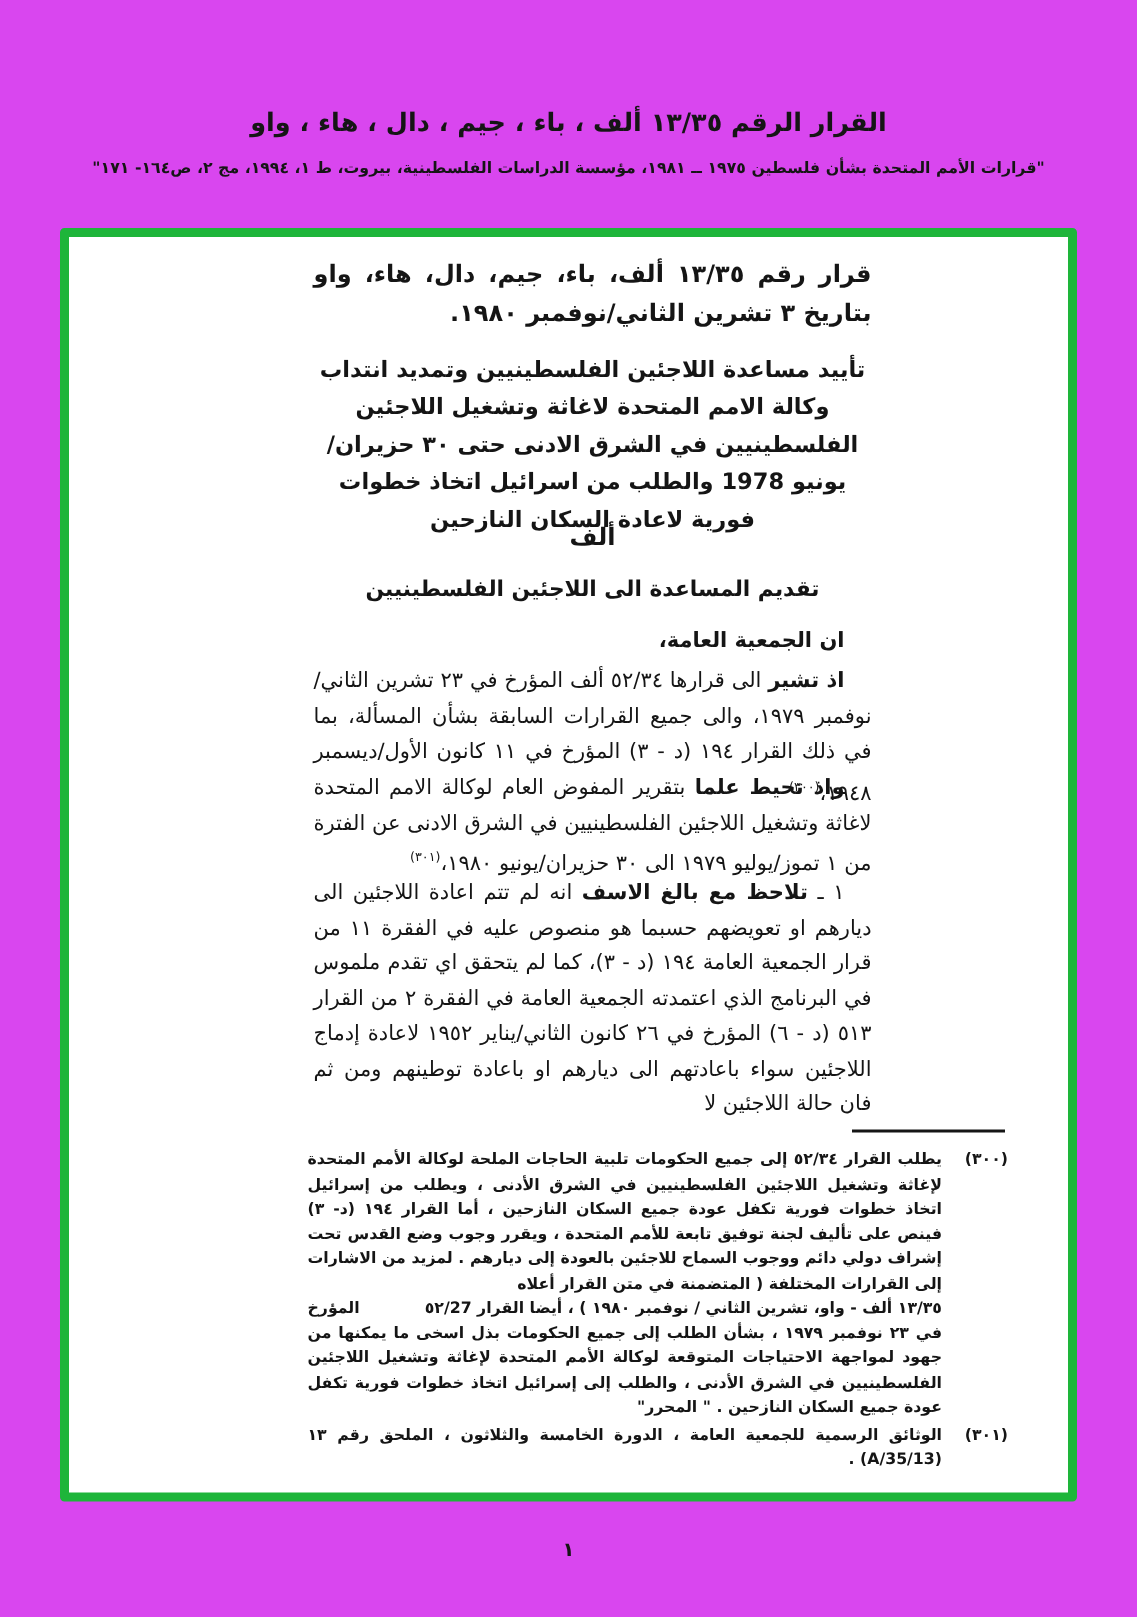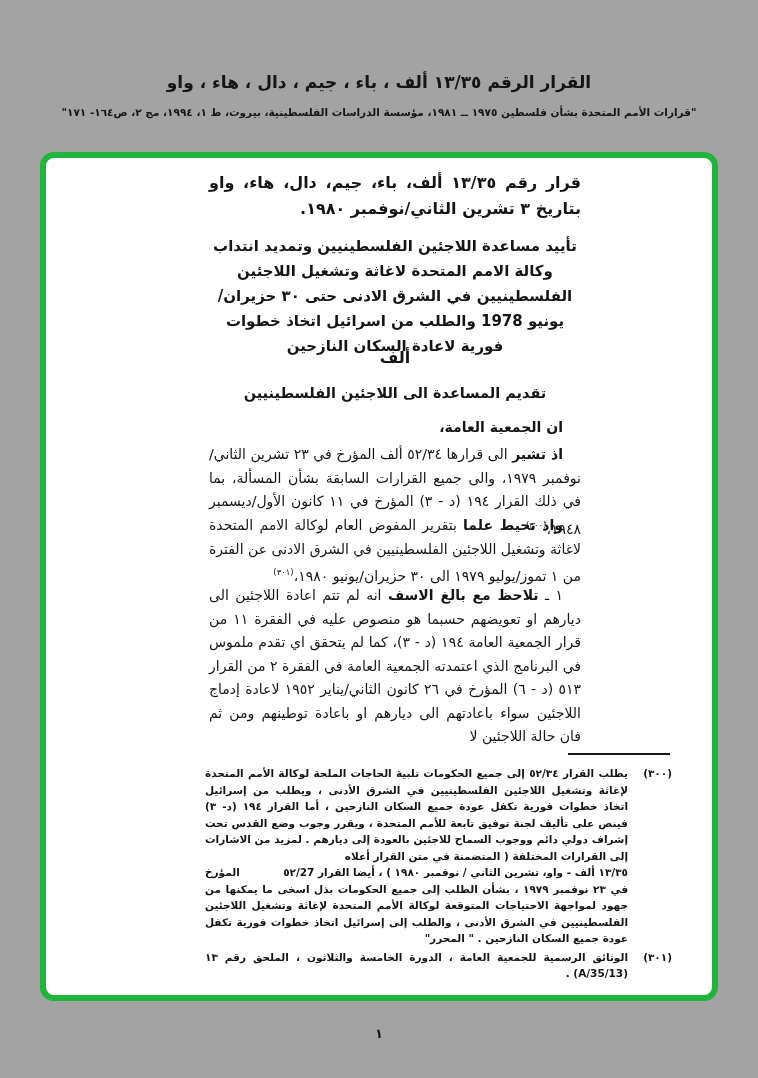--- a/index.html
+++ b/index.html
@@ -1,32 +1,32 @@
 <!DOCTYPE html>
 <html lang="ar" dir="rtl"><head>
 <meta charset="utf-8">
 <style>
   html,body{margin:0;padding:0;background:#ffffff;}
   .page{
-    position:relative;width:758px;height:1078px;background:#a3a3a3;
+    position:relative;width:758px;height:1078px;background:#d946ef;
     font-family:"DejaVu Sans",sans-serif;color:#151515;direction:rtl;overflow:hidden;
   }
   
   .header-title{
     position:absolute;top:72px;left:0;right:0;text-align:center;
     font-weight:bold;font-size:17px;letter-spacing:0.2px;
   }
   .header-citation{
     position:absolute;top:106px;left:0;right:0;text-align:center;
     font-weight:bold;font-size:10.5px;
   }
   
   .green-box{
     position:absolute;left:40px;top:152px;width:666px;height:837px;
-    border:6px solid #1eb53a;border-radius:14px;background:#ffffff;
+    border:6px solid #1eb53a;border-radius:3px;background:#ffffff;
   }
   .col{position:absolute;right:131px;width:372px;}
   .title-block{top:12px;font-weight:bold;font-size:16px;line-height:26px;text-align:justify;}
   .subtitle-block{top:76px;font-weight:bold;font-size:15px;line-height:25px;text-align:center;}
   .section-letter{top:190px;font-weight:bold;font-size:16px;text-align:center;}
   .section-title{top:227px;font-weight:bold;font-size:14.5px;text-align:center;}
   .preamble-intro{top:261px;font-weight:bold;font-size:14px;text-indent:18px;}
   .body-para{font-size:14px;line-height:23.5px;text-align:justify;text-indent:18px;}
   .p1{top:285px;}
   .p2{top:356px;margin-left:45px;}

